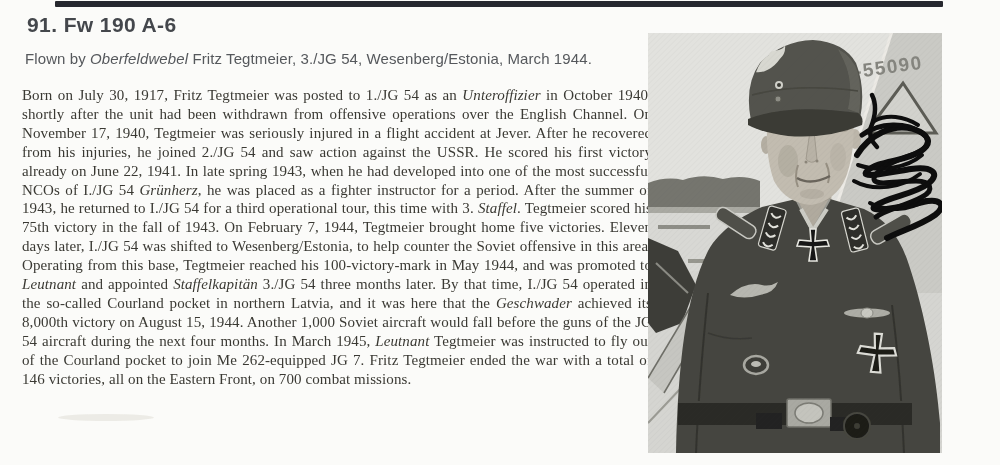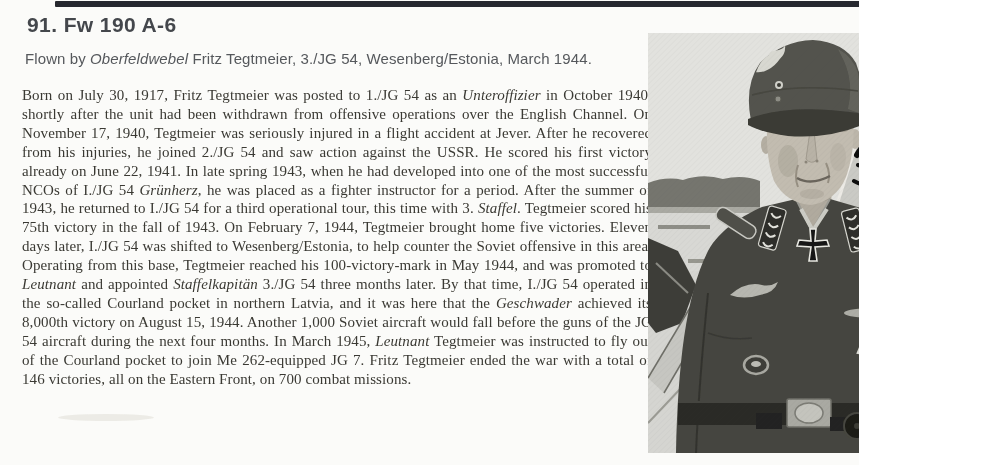--- a/index.html
+++ b/index.html
@@ -1,21 +1,21 @@
 <!DOCTYPE html>
 <html style="--rule: #26282f; --title: #44474c; --subtitle: #55585c; --body: #3a3933; --page: #fbfbf9;"><head>
 <meta charset="utf-8">
 <style>
   :root{
     --rule:#26282f; --title:#44474c; --subtitle:#55585c; --body:#3a3933; --page:#fbfbf9;
   }
   html,body{margin:0;padding:0;}
   body{background:#ffffff;}
   .page{
-    position:relative; width:859px; height:465px; overflow:hidden;
+    position:relative; width:1000px; height:465px; overflow:hidden;
     background:var(--page);
     font-family:"Liberation Serif", serif;
   }
   .top-rule{
     position:absolute; left:55px; top:1px; width:888px; height:6px;
     background:var(--rule); border-radius:1px;
   }
   .title{
     position:absolute; left:27px; top:13px; margin:0;
     font-family:"Liberation Sans", sans-serif;

